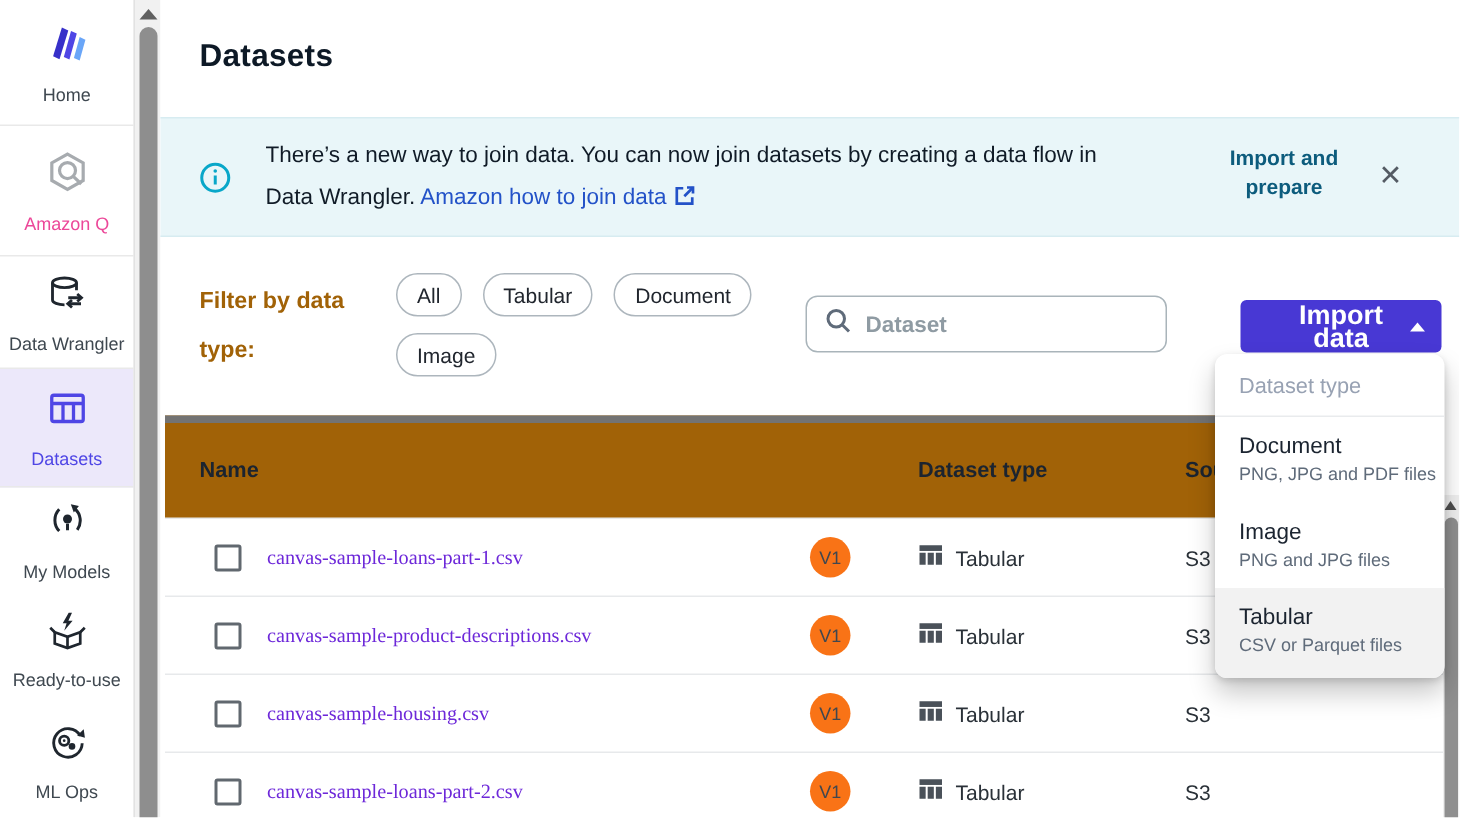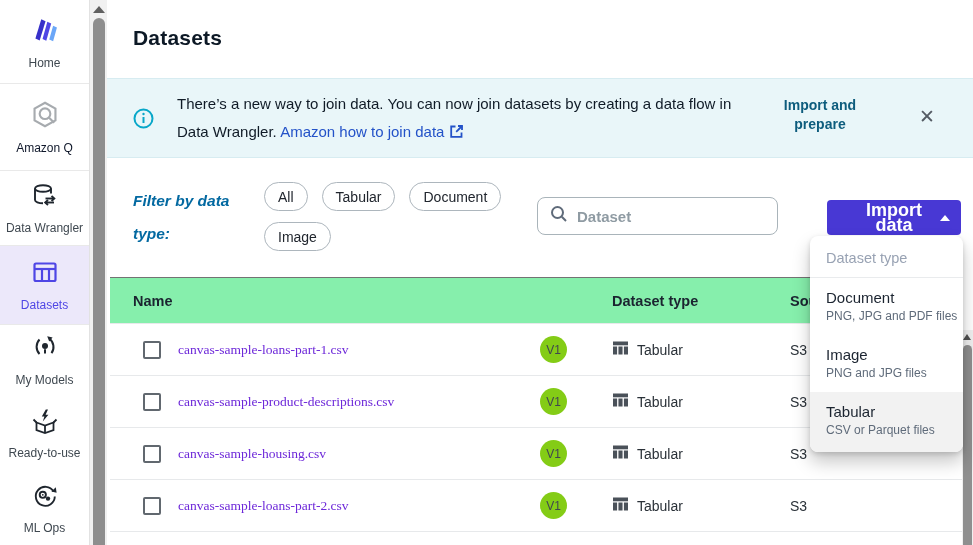--- a/index.html
+++ b/index.html
@@ -5,21 +5,21 @@
   * { margin:0; padding:0; box-sizing:border-box; }
   body { font-family:"Liberation Sans", sans-serif; background:#fff; }
   .app { position:relative; width:973px; height:545px; overflow:hidden; background:#fff; }
 
   
   .sidebar { position:absolute; left:0; top:0; width:89px; height:545px; background:#fff; }
   .side-item { display:flex; flex-direction:column; align-items:center; justify-content:center; gap:6px; cursor:pointer; }
   .side-item .lbl { font-size:12px; color:#3f4850; white-space:nowrap; }
   .si-home { height:84px; border-bottom:1px solid #e9e9e9; }
   .si-q { height:87px; border-bottom:1px solid #e9e9e9; }
-  .si-q .lbl { color:#0f172a; }
+  .si-q .lbl { color:#ec4899; }
   .si-dw { height:75px; border-bottom:1px solid #e9e9e9; }
   .si-ds { height:79px; border-bottom:1px solid #e9e9e9; background:#ece8fa; }
   .si-ds .lbl { color:#4f46e5; }
   .si-mm { height:70px; }
   .si-ml { height:75px; }
   .si-rtu { height:75px; }
 
   
   .page-scrollbar { position:absolute; left:89px; top:0; width:18px; height:545px; background:#f1f1f1; border-left:1px solid #e2e2e2; }
   .page-scrollbar .arrow { position:absolute; top:6px; left:3px; width:0; height:0;
@@ -30,52 +30,52 @@
   .main { position:absolute; left:107px; top:0; width:866px; height:545px; background:#fff; }
   .page-title { position:absolute; left:26px; top:26px; font-size:21px; font-weight:800; color:#0d1926; letter-spacing:.2px; }
 
   
   .banner { position:absolute; left:0; right:0; top:78px; height:80px; background:#e9f6f9;
       border-top:1px solid #d7ecf1; border-bottom:1px solid #d7ecf1; }
   .info-icon { position:absolute; left:26px; top:29px; }
   .banner-text { position:absolute; left:70px; top:11px; font-size:15px; color:#101b27; line-height:28px; }
   .banner-text a { color:#2352c8; text-decoration:none; }
   .ext-icon { display:inline-block; vertical-align:-2px; margin-left:5px; }
-  .banner-action { position:absolute; left:665px; top:17px; width:96px; text-align:center;
+  .banner-action { position:absolute; left:701px; top:17px; width:96px; text-align:center;
       font-size:14px; font-weight:700; color:#0d5c7d; line-height:19px; cursor:pointer; }
   .banner-close { position:absolute; left:812px; top:26px; font-size:19px; color:#545b64; cursor:pointer; }
 
   
-  .filter-label { position:absolute; left:26px; top:184px; width:122px; font-size:15.5px; font-weight:700; color:#0369a1; line-height:33px;font-style:italic; }
+  .filter-label { position:absolute; left:26px; top:184px; width:122px; font-size:15.5px; font-weight:700; color:#a16207; line-height:33px; }
   .pills { position:absolute; left:157px; top:182px; width:240px; display:flex; flex-wrap:wrap; column-gap:14px; row-gap:11px; }
   .pill { height:29px; padding:0 13px; display:flex; align-items:center; background:#fff; border:1px solid #adb6bd;
       border-radius:15px; font-size:14px; color:#21262e; cursor:pointer; white-space:nowrap; }
   .search { position:absolute; left:430px; top:197px; width:241px; height:38px; border:1px solid #a9b4ba; border-radius:8px;
       background:#fff; display:flex; align-items:center; padding-left:12px; gap:9px; }
   .search input { border:none; outline:none; flex:1; font-size:15px; color:#16191f; font-family:"Liberation Sans", sans-serif; background:transparent;font-weight:bold; }
   .search input::placeholder { color:#8f9ba3; }
   .import-btn { position:absolute; left:720px; top:200px; width:134px; height:35px; background:#4838d4; border:none; border-radius:4px;
       color:#fff; font-weight:700; font-size:18px; cursor:pointer; font-family:"Liberation Sans", sans-serif; }
   .import-btn .txt { display:block; width:64px; margin:0 auto; line-height:15px; }
   .import-btn .caret { position:absolute; right:11px; top:15px; width:0; height:0;
       border-left:5px solid transparent; border-right:5px solid transparent; border-bottom:6px solid #fff; }
 
   
   .table { position:absolute; left:3px; top:277px; width:852px; }
-  .thead { height:47px; background:#86efac; border-top:1px solid #737373; border-bottom:1px solid #e7e9eb;
+  .thead { height:69px; background:#a16207; border-top:5px solid #737373; border-bottom:1px solid #e7e9eb;
       display:grid; grid-template-columns:68px 362px 72px 178px 1fr; align-items:center; }
   .thead .h-name { grid-column:1 / 3; padding-left:23px; }
   .thead .h-type { grid-column:4; }
   .thead .h-src  { grid-column:5; }
   .thead span { font-size:14.5px; font-weight:700; color:#1b2430; }
   .trow { height:52px; border-bottom:1px solid #e7e9eb; display:grid; grid-template-columns:68px 362px 72px 178px 1fr; align-items:center; }
   .cb { margin-left:33px; width:18px; height:18px; border:2px solid #61686f; border-radius:2px; background:#fff; cursor:pointer; }
   .cell-name { font-size:13.5px; color:#6d28d9;font-family:Liberation Serif, serif; }
   .badge { display:inline-flex; align-items:center; justify-content:center; min-width:27px; height:27px; padding:0 6px;
-      background:#84cc16; border-radius:999px; font-size:12px; color:#40474f; }
+      background:#f97316; border-radius:999px; font-size:12px; color:#40474f; }
   .cell-type { display:flex; align-items:center; gap:8px; font-size:14px; color:#2a3138; }
   .cell-src { font-size:14px; color:#2a3138; }
 
   
   .dropdown { position:absolute; left:703px; top:236px; width:153px; background:#fff; border-radius:8px; z-index:10;
       box-shadow:0 10px 18px rgba(0,0,0,.22), 0 2px 5px rgba(0,0,0,.14); overflow:hidden; }
   .dd-header { padding:14px 16px 11px; font-size:14.5px; color:#98a2b3; border-bottom:1px solid #e9ebed; }
   .dd-item { padding:11px 16px 12px; cursor:pointer; }
   .dd-item.highlight { background:#f2f2f2; }
   .dd-item:last-child { padding-bottom:15px; }

